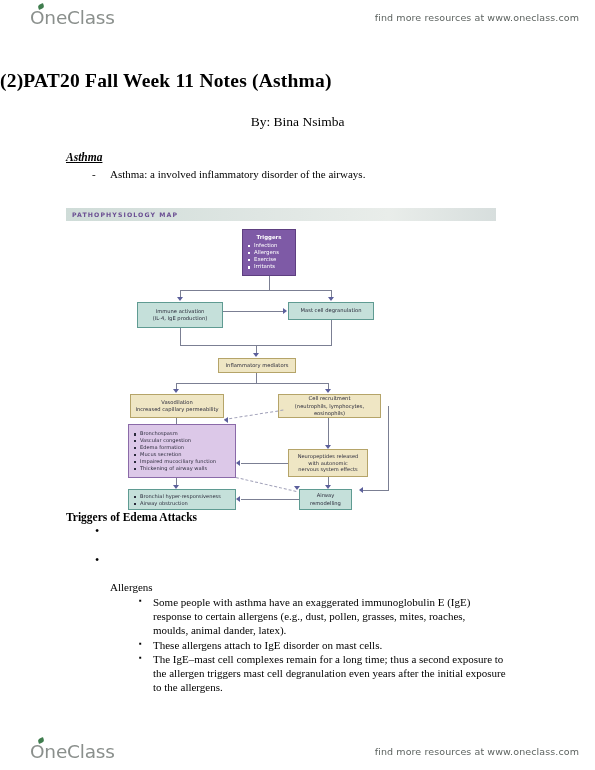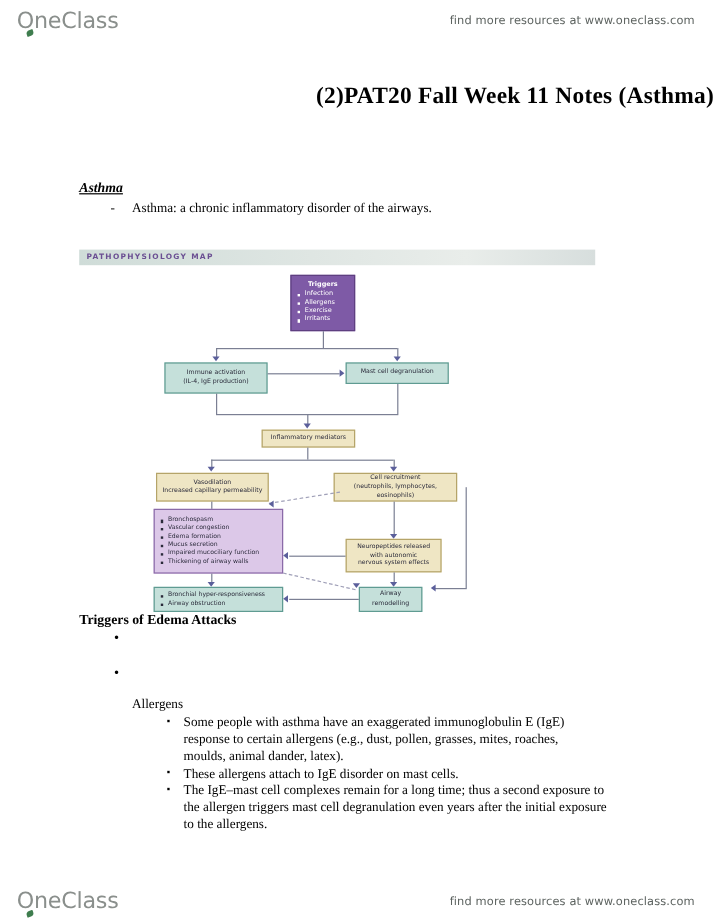--- a/index.html
+++ b/index.html
@@ -23,23 +23,23 @@
     width: 595px;
     height: 34px;
     display: flex;
     align-items: center;
   }
   .brand-band.header { top: 0; }
   .brand-band.footer { top: 734px; }
 
   .brand-logo {
     position: absolute;
-    left: 14px;
+    left: 30px;
     display: flex;
-    align-items: flex-end;
+    align-items: flex-start;
     font-family: "DejaVu Sans", sans-serif;
     font-size: 18.5px;
     letter-spacing: -0.2px;
     color: #8a8f8c;
     font-weight: 400;
   }
   .brand-logo .o-wrap {
     position: relative;
     display: inline-block;
   }
@@ -68,21 +68,21 @@
     left: 0;
     top: 34px;
     width: 595px;
     height: 700px;
   }
 
   .doc-title {
     position: absolute;
     left: 0; top: 36px;
     width: 595px;
-    text-align: right;
+    text-align: left;
     font-size: 19.5px;
     font-weight: bold;
     letter-spacing: 0.2px;
   }
   .doc-author {
     position: absolute;
     left: 0; top: 80px;
     width: 595px;
     text-align: center;
     font-size: 13.5px;
@@ -273,26 +273,27 @@
       <span class="leaf"></span>
     </span>
       <span>OneClass</span>
   </div>
   <div class="brand-tagline">find more resources at www.oneclass.com</div>
 </div>
 
 <div class="page">
 
   <div class="doc-title">(2)PAT20 Fall Week 11 Notes (Asthma)</div>
+  <div class="doc-author">By: Bina Nsimba</div>
 
   <div class="sec-heading" style="left:66px; top:117px;font-style:italic;">Asthma</div>
 
   <div class="dash-item" style="left:110px; top:134px;">
     <span class="dash">-</span>
-    <span>Asthma: a chronic inflammatory disorder of the airways.</span>
+    <span>Asthma: a involved inflammatory disorder of the airways.</span>
   </div>
 
 
   <div class="figure">
 
     <div class="map-banner">
       <span>PATHOPHYSIOLOGY MAP</span>
     </div>
 
     <div class="diagram">

